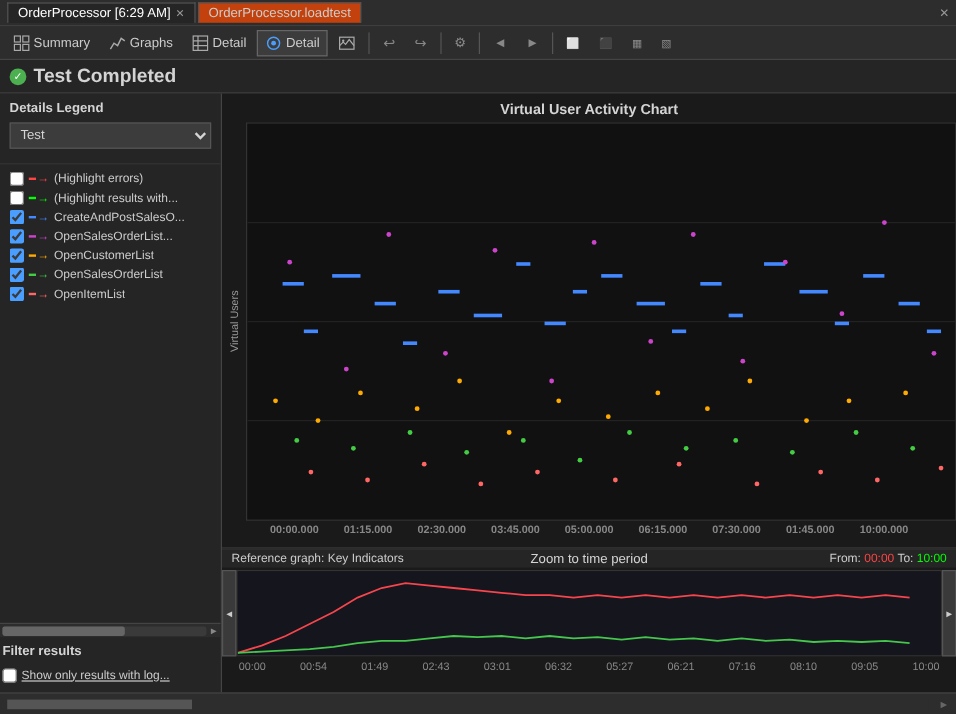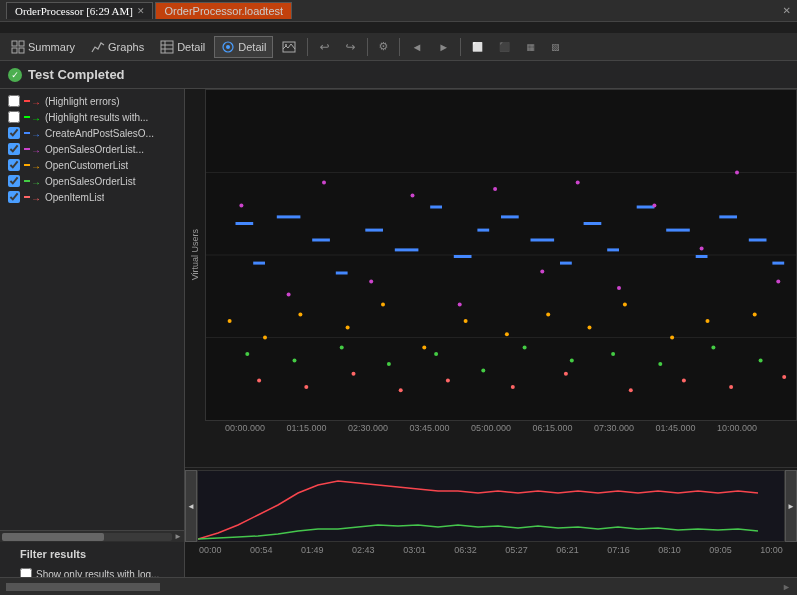--- a/index.html
+++ b/index.html
@@ -29,36 +29,34 @@
       border: 1px solid #555;
       border-bottom: none;
       color: #ccc;
       display: flex;
       align-items: center;
       gap: 4px;
     }
     .title-bar .tab.active {
       background: #252526;
       color: #fff;
-      font-family: Liberation Serif, serif;
     }
     .title-bar .tab .close-btn {
       font-size: 9px;
       color: #999;
       cursor: pointer;
     }
     .toolbar {
       background: #2d2d2d;
       height: 28px;
       display: flex;
       align-items: center;
       padding: 0 4px;
       gap: 2px;
       border-bottom: 1px solid #444;
-      margin-top: 11px;
     }
     .toolbar-btn {
       background: transparent;
       border: 1px solid transparent;
       color: #ccc;
       padding: 2px 6px;
       cursor: pointer;
       font-size: 11px;
       display: flex;
       align-items: center;
@@ -201,29 +199,30 @@
     }
     .h-scroll-thumb {
       position: absolute;
       left: 0;
       width: 60%;
       height: 100%;
       background: #666;
       border-radius: 2px;
     }
     .filter-section {
-      padding: 6px 20px;
+      padding: 6px 2px;
     }
     .filter-item {
       display: flex;
       align-items: center;
       gap: 4px;
       padding: 2px 0;
       font-size: 10px;
       color: #ccc;
+      text-decoration: underline;
     }
     .filter-checkbox {
       width: 12px;
       height: 12px;
     }
     .right-panel {
       flex: 1;
       display: flex;
       flex-direction: column;
       background: #1a1a1a;
@@ -240,20 +239,21 @@
       color: #d4d4d4;
       padding: 6px 0 4px;
       font-weight: bold;
     }
     .x-axis-labels {
       display: flex;
       justify-content: space-between;
       padding: 2px 40px 2px 40px;
       font-size: 9px;
       color: #888;
+      font-weight: bold;
     }
     .reference-graph-area {
       height: 120px;
       min-height: 120px;
       position: relative;
       background: #1a1a1a;
     }
     .ref-graph-header {
       display: flex;
       align-items: center;
@@ -395,26 +395,34 @@
     </button>
   <button class="toolbar-btn">
       <span style="color:#888;font-size:9px">▧</span>
     </button>
 </div>
 
 <div class="test-completed-bar">
   <div class="test-completed-icon">
     <span>✓</span>
   </div>
-  <span style="font-weight:bold;color:#d4d4d4;font-size:13px">Test Completed</span>
+  <span style="font-weight:bold;color:#d4d4d4;font-size:16px">Test Completed</span>
 </div>
 
 <div class="main-content">
 
   <div class="left-panel">
+    <div class="panel-section">
+      <div class="panel-title">Details Legend</div>
+      <select class="legend-dropdown">
+        <option>Test</option>
+        <option>Transaction</option>
+        <option>Request</option>
+      </select>
+    </div>
 
     <div class="legend-scroll-area">
 
       <div class="legend-item">
         <input type="checkbox" class="legend-checkbox" style="">
         <span style="display:flex;align-items:center;gap:1px">
           <span style="width:6px;height:2px;background:#ff4444;display:inline-block"></span>
           <span style="color:#ff4444;font-size:10px">→</span>
         </span>
         <span class="legend-label">(Highlight errors)</span>
@@ -487,20 +495,21 @@
       <div class="filter-item">
         <input type="checkbox" class="filter-checkbox" style="">
         <span>Show only results with log...</span>
       </div>
     </div>
   </div>
 
   <div class="right-panel">
 
     <div class="chart-area">
+      <div class="chart-title">Virtual User Activity Chart</div>
 
       <div style="position:relative;height:calc(100% - 46px);display:flex;align-items:stretch">
 
         <div style="width:20px;display:flex;align-items:center;justify-content:center">
           <span style="writing-mode:vertical-rl;transform:rotate(180deg);font-size:9px;color:#999;white-space:nowrap">Virtual Users</span>
         </div>
 
         <div style="flex:1;background:#111;border:1px solid #333;position:relative;overflow:hidden">
           <svg width="100%" height="100%">
 
@@ -595,20 +604,30 @@
         <span>03:45.000</span>
         <span>05:00.000</span>
         <span>06:15.000</span>
         <span>07:30.000</span>
         <span>01:45.000</span>
         <span>10:00.000</span>
       </div>
     </div>
 
     <div class="reference-graph-area">
+      <div class="ref-graph-header">
+        <span>Reference graph: Key Indicators</span>
+        <span class="zoom-title" style="position:absolute;left:50%;transform:translateX(-50%)">Zoom to time period</span>
+        <span class="from-to">
+          <span>From:</span>
+          <span class="time-value">00:00</span>
+          <span>To:</span>
+          <span class="time-value-end">10:00</span>
+        </span>
+      </div>
 
       <div style="position:relative;margin:2px 0">
         <button class="scroll-btn scroll-btn-left" style="position:absolute;left:0;top:0;bottom:0;width:12px;z-index:2;background:#3a3a3a;border:1px solid #555;color:#ccc;cursor:pointer">◄</button>
         <div style="margin:0 12px;height:72px;background:#111;border:1px solid #333;overflow:hidden;position:relative">
           <svg width="100%" height="100%">
 
             <polyline points="0,68 20,62 40,54 60,44 80,34 100,22 120,14 140,10 160,12 180,14 200,16 220,18 240,20 260,20 280,22 300,20 320,22 340,20 360,22 380,20 400,22 420,20 440,22 460,20 480,22 500,20 520,22 540,20 560,22" fill="none" stroke="#ff4444" stroke-width="1.5"></polyline>
 
             <polyline points="0,68 20,67 40,66 60,65 80,63 100,60 120,58 140,58 160,56 180,54 200,55 220,54 240,56 260,54 280,56 300,55 320,57 340,55 360,57 380,56 400,58 420,56 440,58 460,57 480,59 500,58 520,59 540,58 560,60" fill="none" stroke="#44cc44" stroke-width="1.5"></polyline>
 

